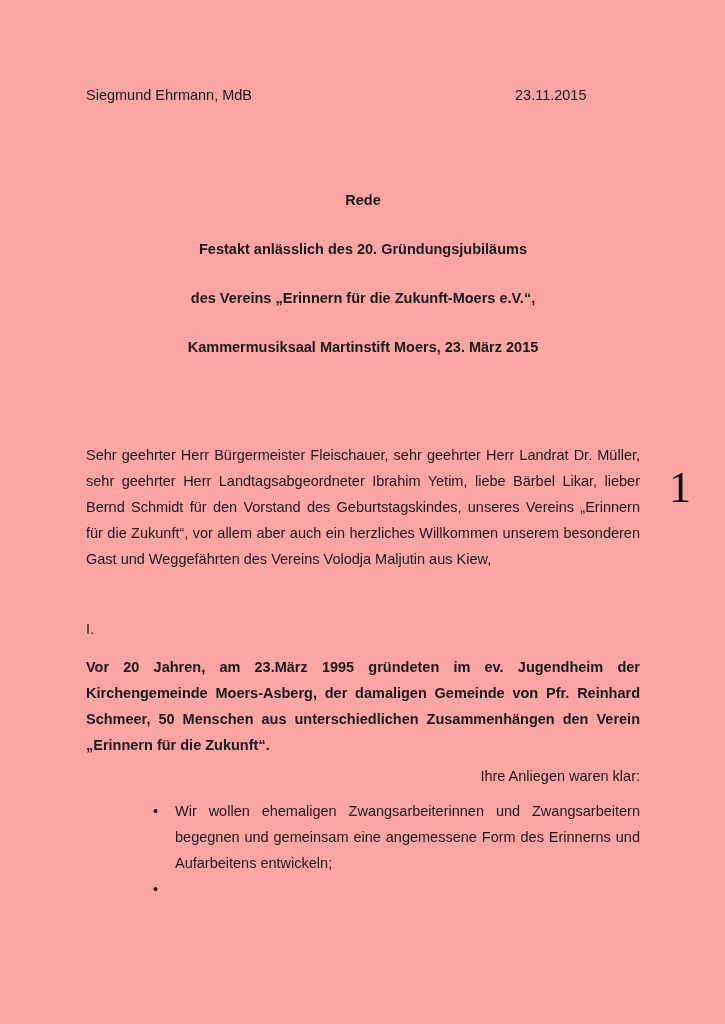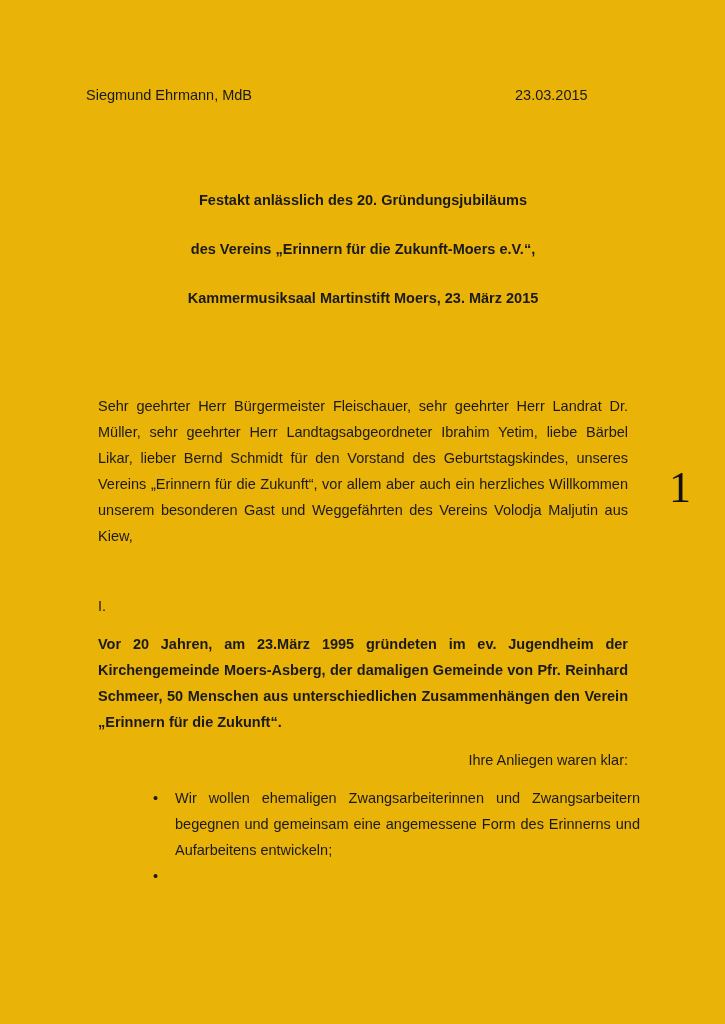--- a/index.html
+++ b/index.html
@@ -4,21 +4,21 @@
 <style>
   html, body {
     margin: 0;
     padding: 0;
     background: #ffffff;
   }
   .page {
     position: relative;
     width: 725px;
     height: 1024px;
-    background: #eab308;
+    background: #fca5a5;
     color: #1a1a1a;
     font-family: "Liberation Sans", "DejaVu Sans", sans-serif;
     font-size: 14.5px;
     line-height: 26px;
     overflow: hidden;
   }
   .content {
     position: absolute;
     left: 86px;
     top: 0;
@@ -32,21 +32,21 @@
   .header-row .author { position: absolute; left: 0; top: 0; }
   .header-row .date   { position: absolute; left: 429px; top: 0; }
 
   .title-block {
     margin-top: 79px;
     text-align: center;
     font-weight: bold;
   }
   .title-line + .title-line { margin-top: 23px; }
 
-  p { margin: 12px; }
+  p { margin: 0; }
   .para { text-align: justify; }
   .salutation     { margin-top: 82px; }
   .greeting       { margin-top: 4px;  text-align: left; }
   .section-marker { margin-top: 44px; text-align: left; }
   .founding       { margin-top: 12px; font-weight: bold; }
   .concerns       { margin-top: 5px;  text-align: right; }
   .closing        { margin-top: 6px; }
 
   .bullets { margin-top: 9px; }
   .bullet-item {
@@ -71,24 +71,25 @@
   }
 </style>
 </head>
 <body>
 
 <div class="page">
   <div class="content">
 
     <div class="header-row">
       <span class="author">Siegmund Ehrmann, MdB</span>
-      <span class="date">23.03.2015</span>
+      <span class="date">23.11.2015</span>
     </div>
 
     <div class="title-block">
+      <div class="title-line">Rede</div>
       <div class="title-line">Festakt anlässlich des 20. Gründungsjubiläums</div>
       <div class="title-line">des Vereins „Erinnern für die Zukunft-Moers e.V.“,</div>
       <div class="title-line">Kammermusiksaal Martinstift Moers, 23. März 2015</div>
     </div>
 
     <p class="para salutation">Sehr geehrter Herr Bürgermeister Fleischauer, sehr geehrter Herr Landrat Dr. Müller, sehr geehrter Herr Landtagsabgeordneter Ibrahim Yetim, liebe Bärbel Likar, lieber Bernd Schmidt für den Vorstand des Geburtstagskindes, unseres Vereins „Erinnern für die Zukunft“, vor allem aber auch ein herzliches Willkommen unserem besonderen Gast und Weggefährten des Vereins Volodja Maljutin aus Kiew,</p>
 
 
     <p class="para section-marker">I.</p>
 

